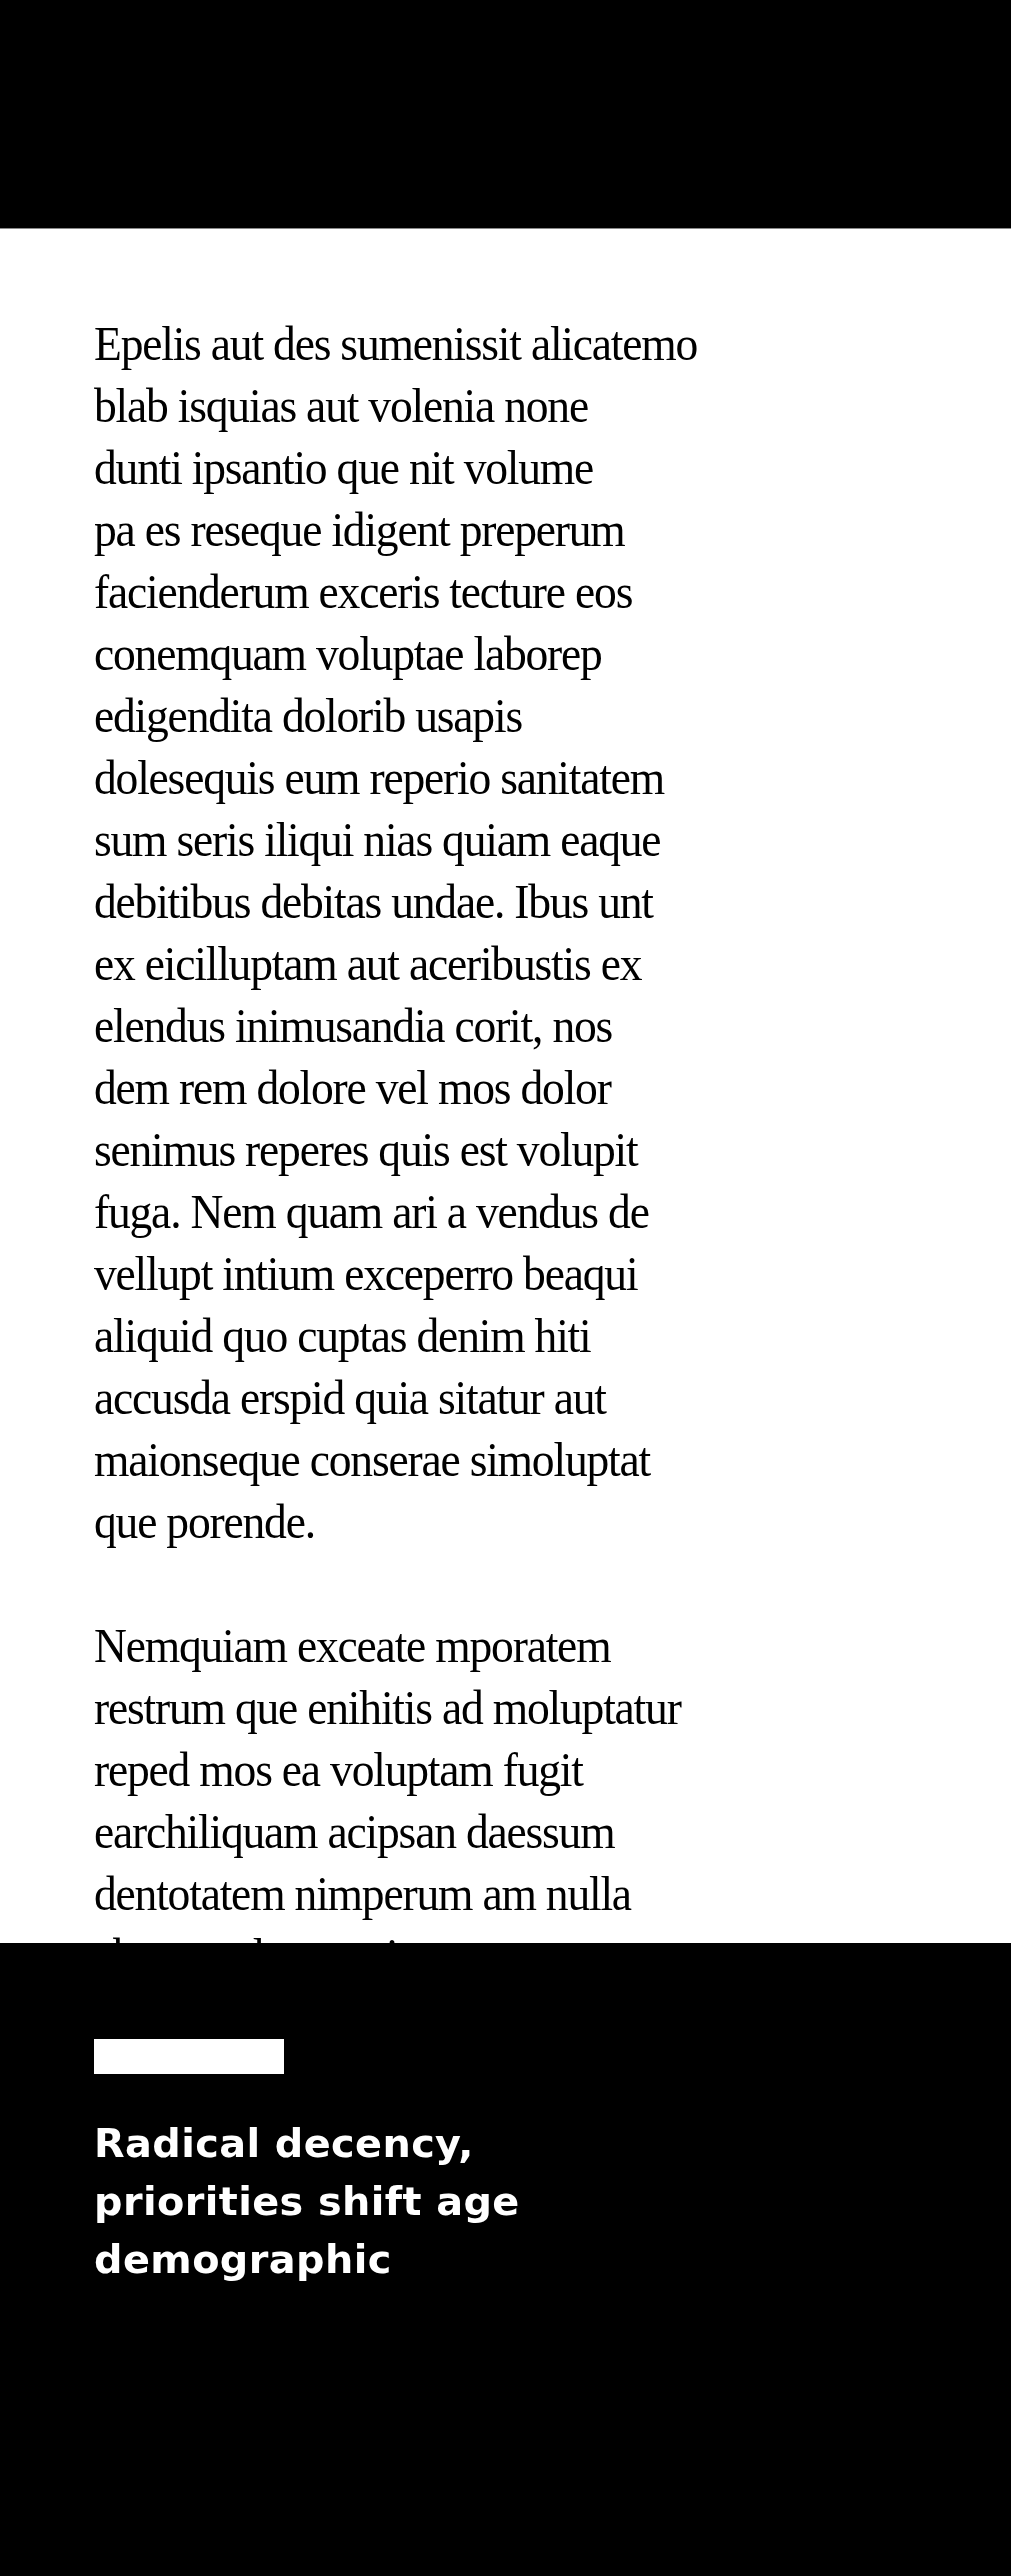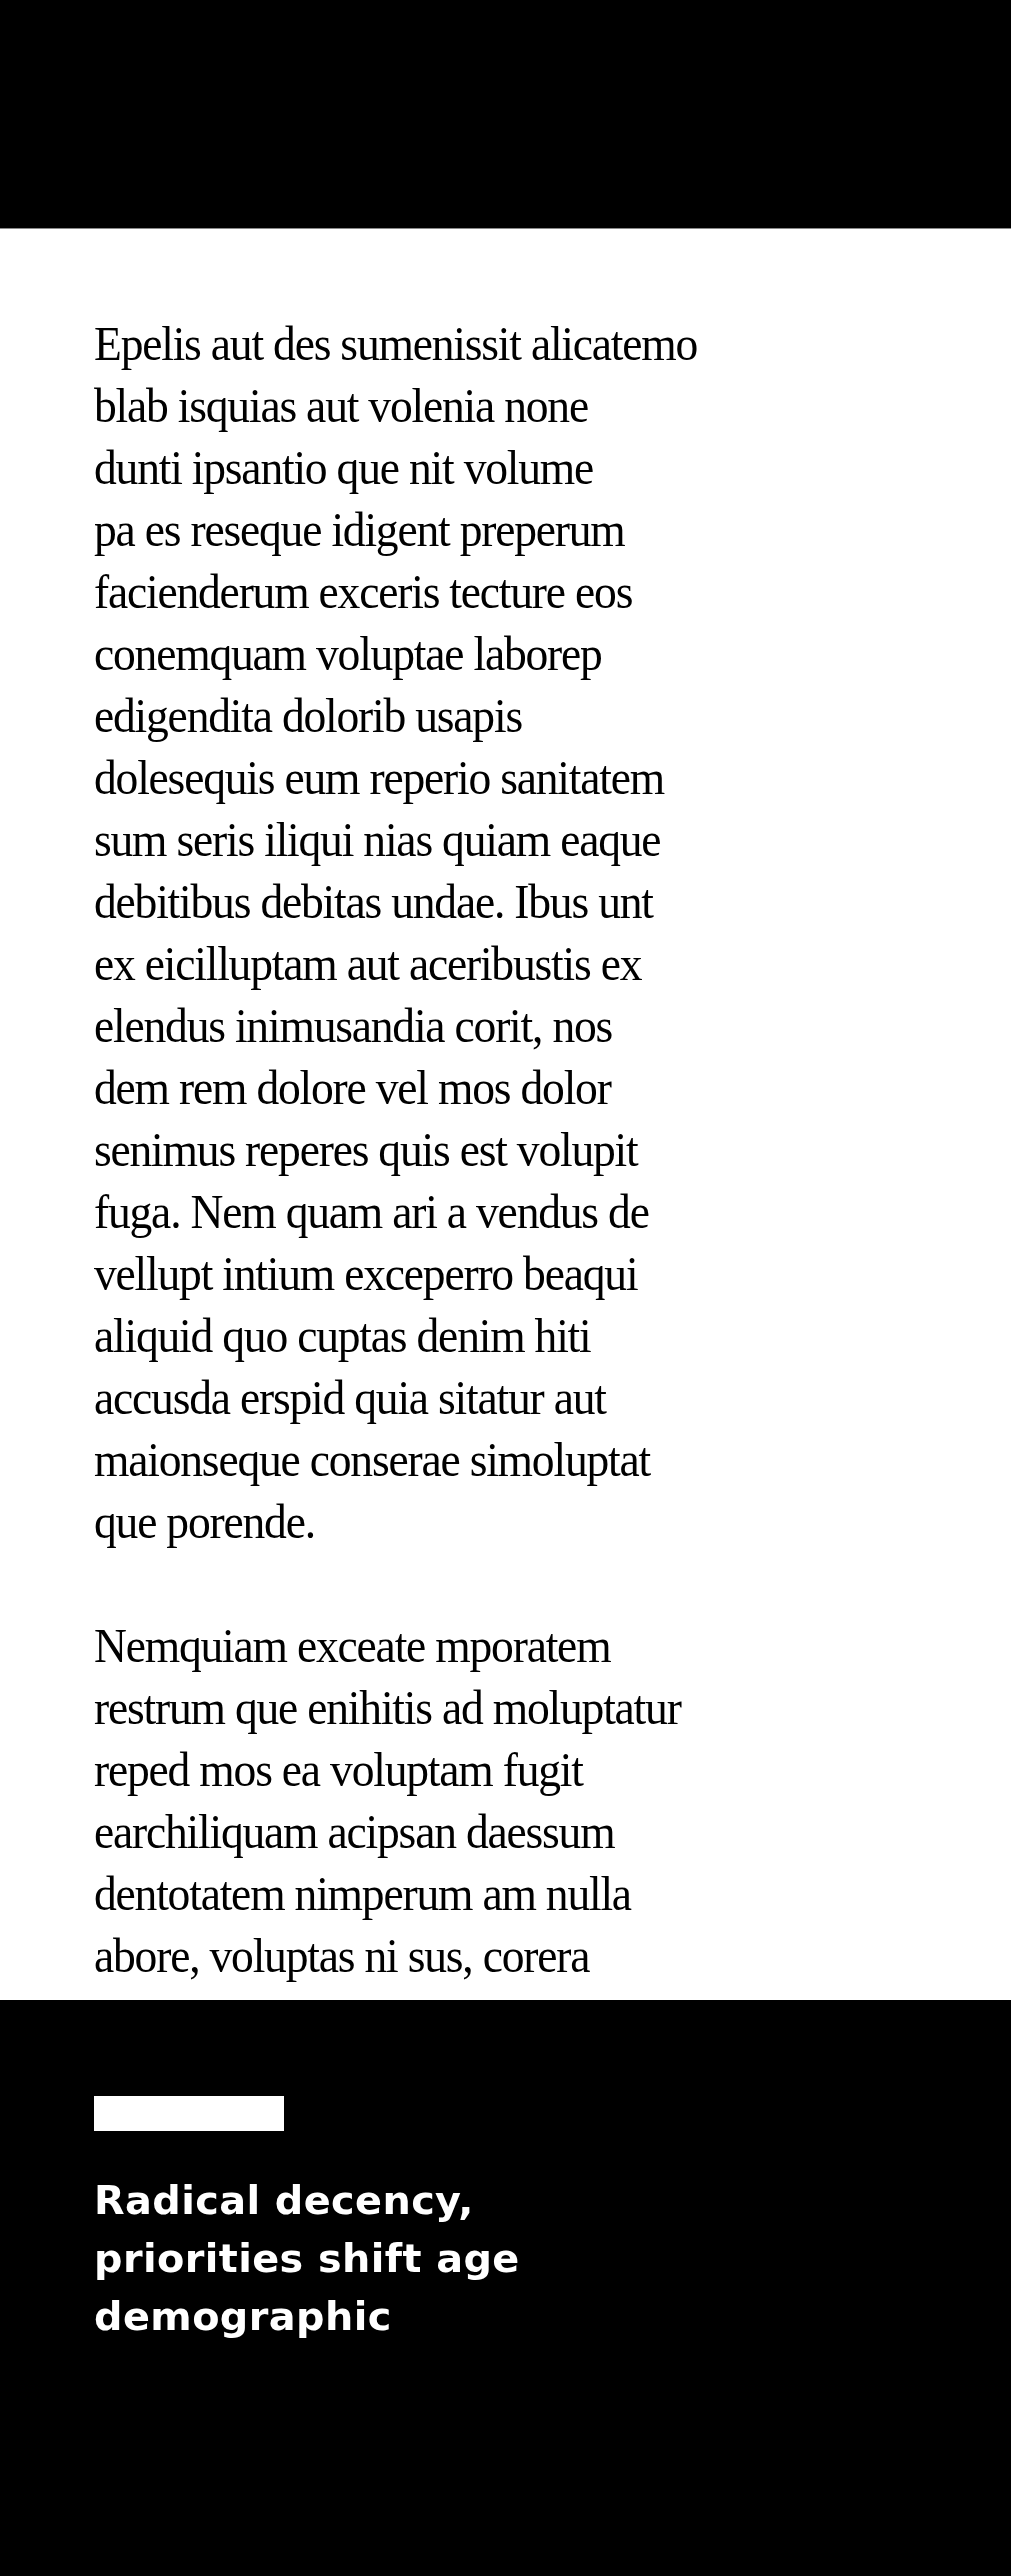--- a/index.html
+++ b/index.html
@@ -35,21 +35,21 @@
       color: #000000;
       letter-spacing: -1.3px;
       transform: scaleX(0.93);
       transform-origin: left top;
     }
     .para { margin: 0; }
     .para .line { display: block; white-space: nowrap; }
     .para + .para { margin-top: 62px; }
     .bottom-band {
       position: absolute;
-      left: 0; top: 2000px;
+      left: 0; top: 1943px;
       width: 1012px; height: 410px;
       background: #000000;
     }
     .marker-bar {
       position: absolute;
       left: 94px;
       top: 96px;
       width: 190px;
       height: 35px;
       background: #ffffff;

